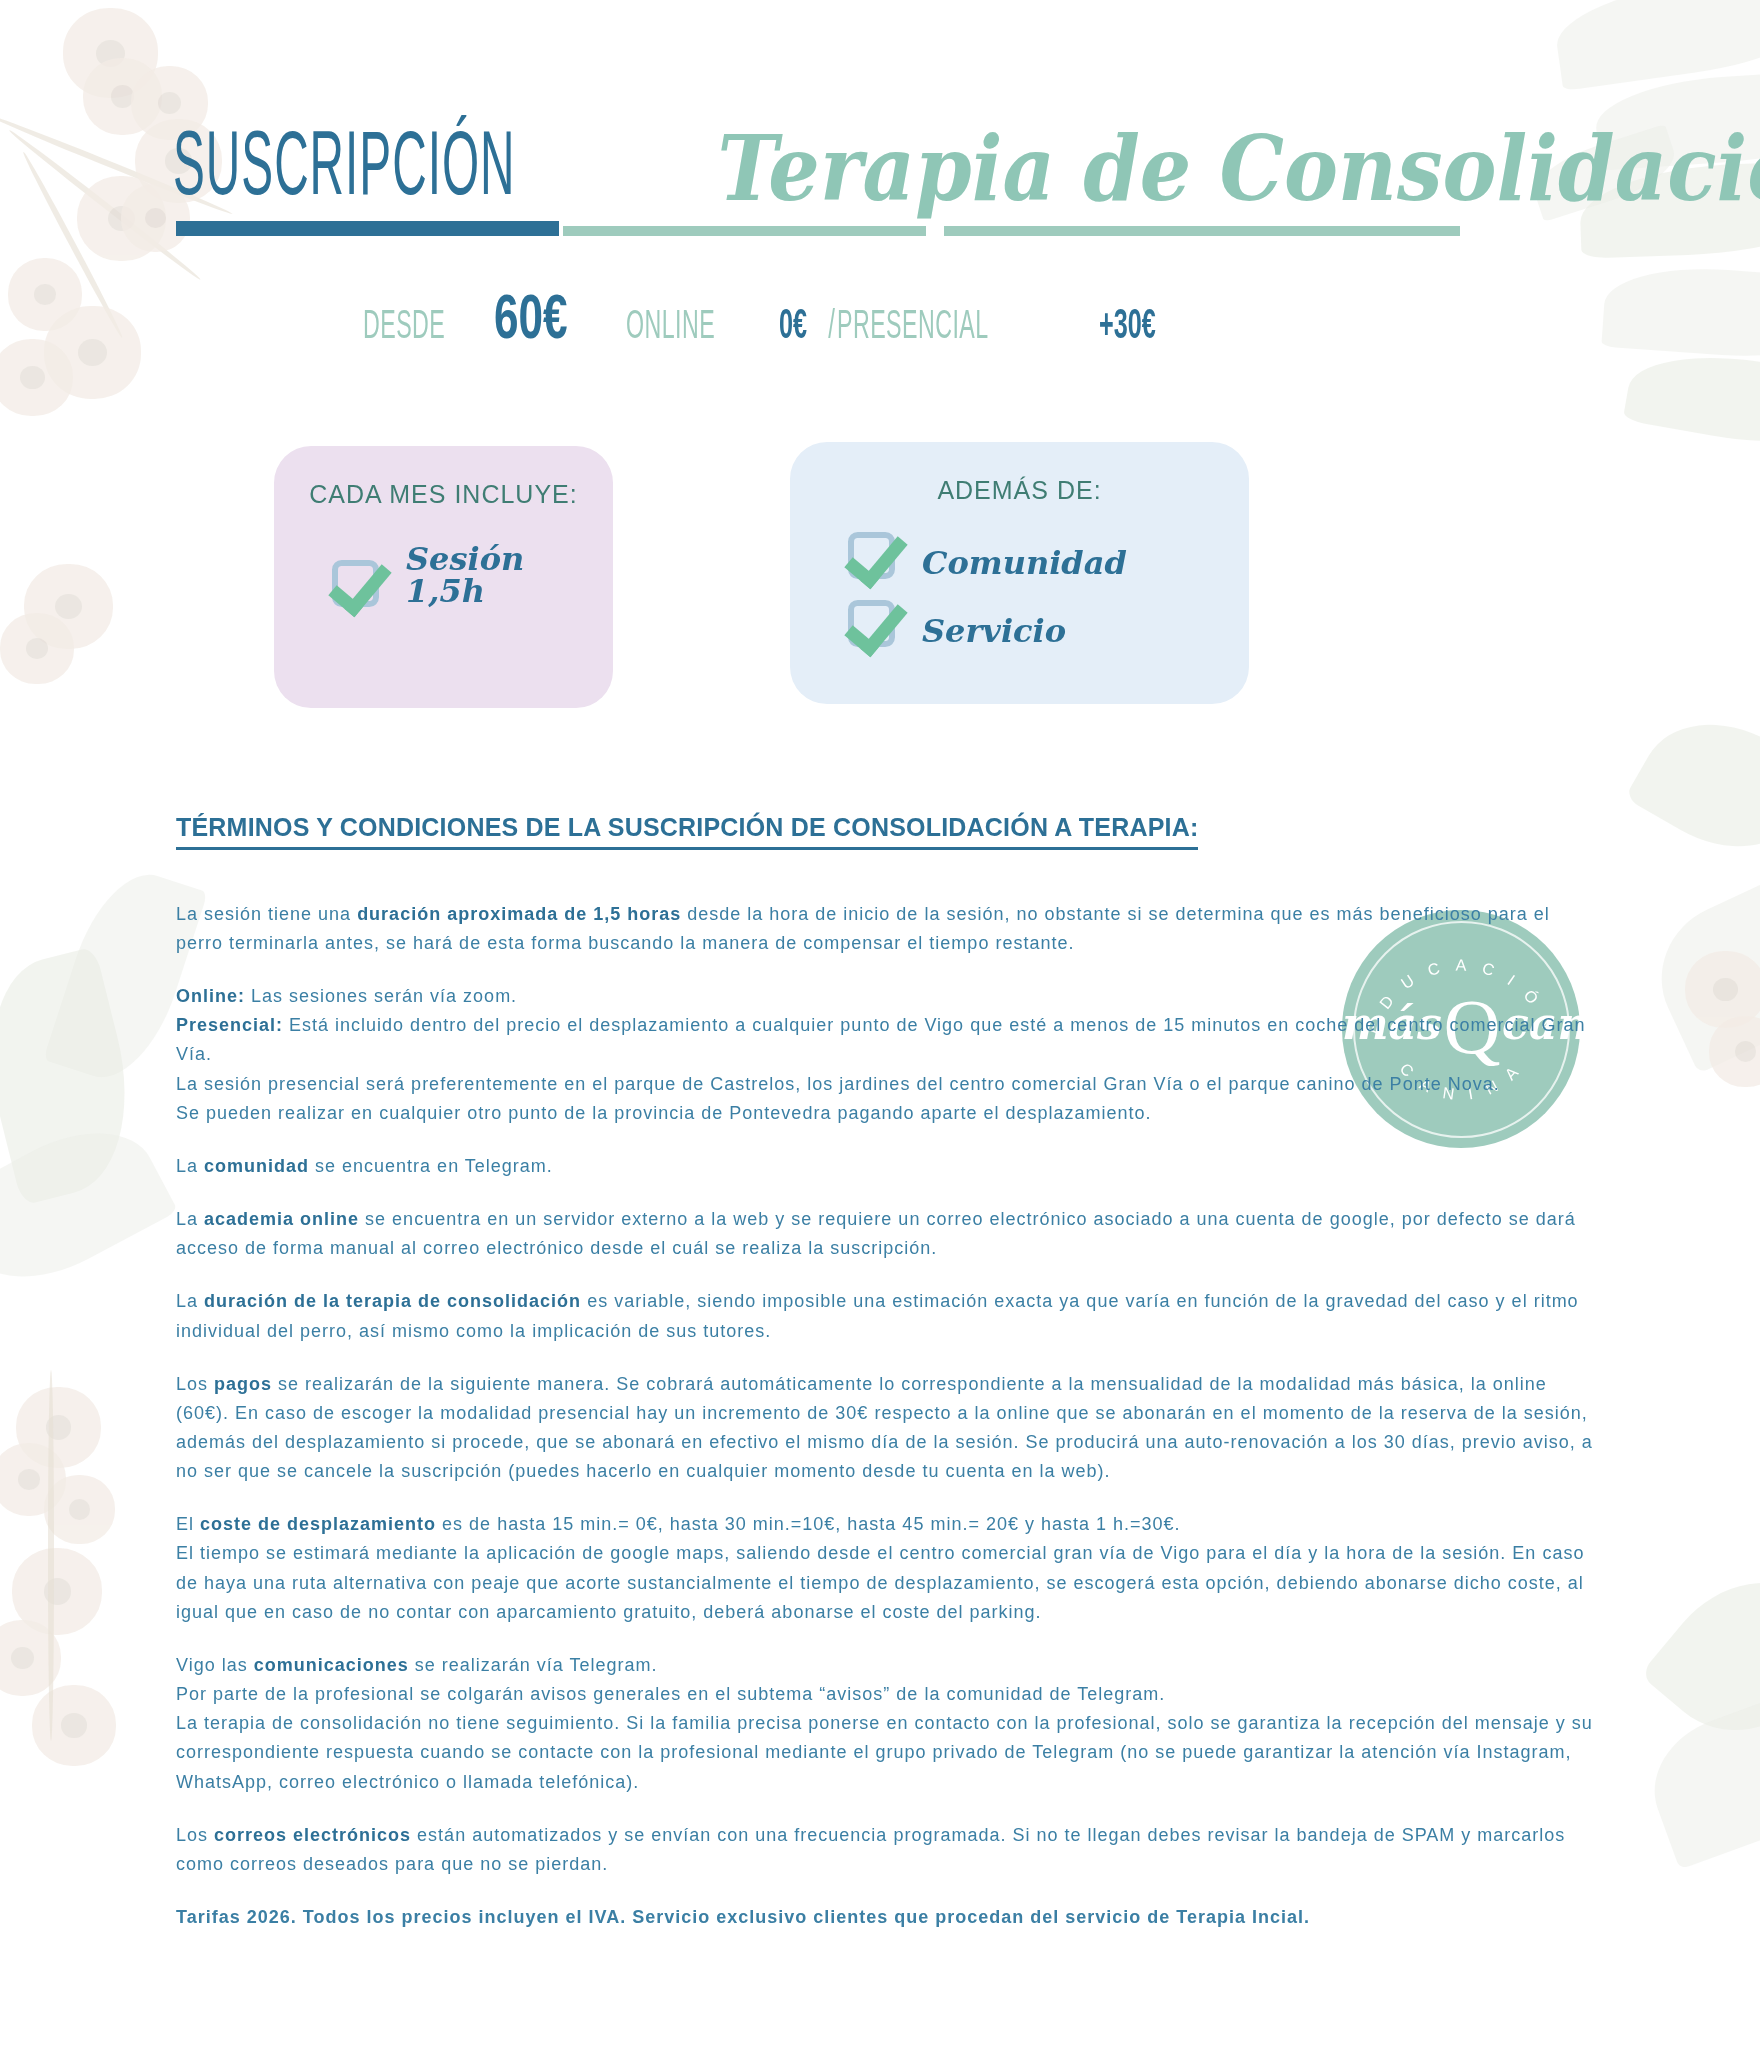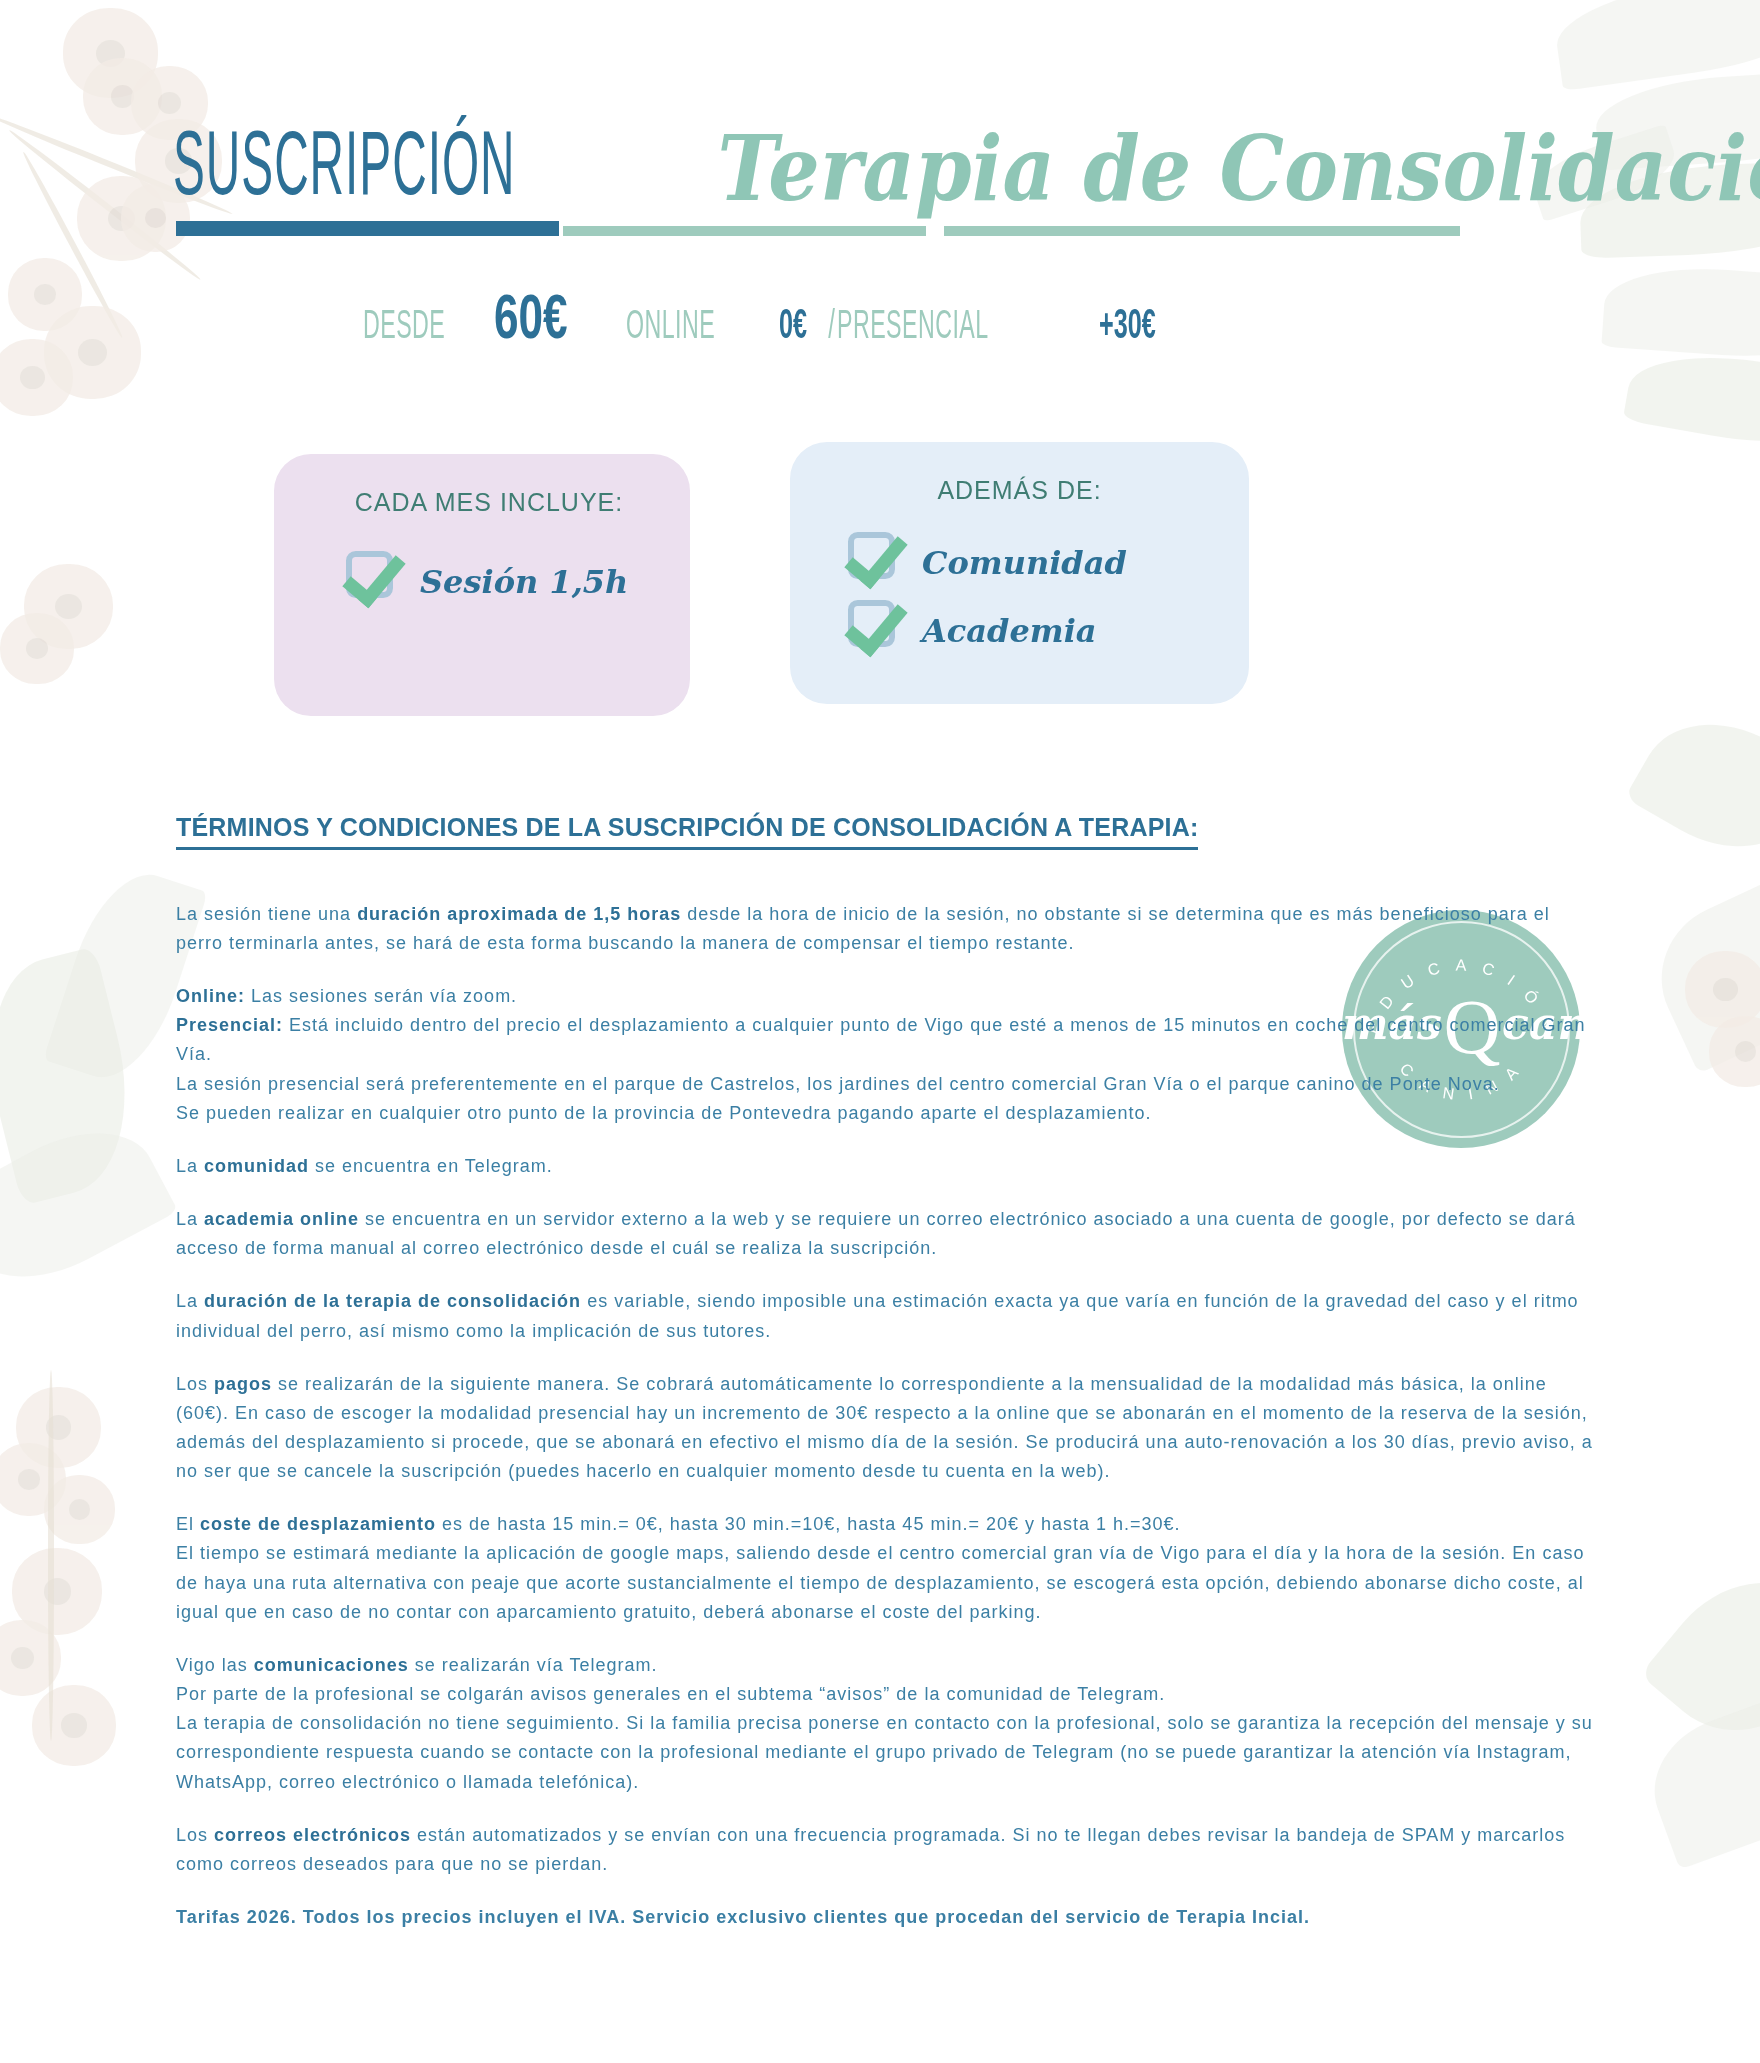--- a/index.html
+++ b/index.html
@@ -84,21 +84,21 @@
     font-size:42px;color:#2d7096;font-weight:700;
     transform:scaleX(.6);transform-origin:left center;
   }
   .p-slash{font-size:40px;color:#9ecbbd;transform:scaleX(.6);}
 
   
   .cards{position:absolute;left:0;top:442px;width:1761px;height:274px;}
   .card{
     position:absolute;border-radius:37px;
   }
-  .card-lav{left:274px;top:12px;width:402px;height:262px;background:#ece0ef;padding-left:14px;}
+  .card-lav{left:274px;top:4px;width:339px;height:262px;background:#ece0ef;}
   .card-blue{left:790px;top:0;width:459px;height:262px;background:#e4eef8;}
   .card-h{
     text-align:center;padding-top:34px;
     font-size:25px;color:#3f7d73;letter-spacing:1px;
   }
   .crow{display:flex;align-items:flex-end;padding-left:58px;justify-content:center;}
   .cb{
     position:relative;width:47px;height:47px;flex:none;
     border:6.4px solid #aac6da;border-radius:9.7px;
     box-sizing:border-box;
@@ -260,21 +260,21 @@
     <div class="crow" style="margin-top:27px;">
       <span class="cb"></span>
       <span class="cval">
         <span class="cval-t">Comunidad</span>
         <span class="cval-u"></span>
       </span>
     </div>
     <div class="crow" style="margin-top:21px;">
       <span class="cb"></span>
       <span class="cval">
-        <span class="cval-t">Academia</span>
+        <span class="cval-t">Servicio</span>
         <span class="cval-u"></span>
       </span>
     </div>
   </div>
 
   <div class="logo">
     <div class="logo-ring"></div>
     <svg class="arc" viewBox="0 0 295 295">
       <defs>
         <path id="arcTop" d="M 42,160 A 108,108 0 0 1 253,160" fill="none"></path>

